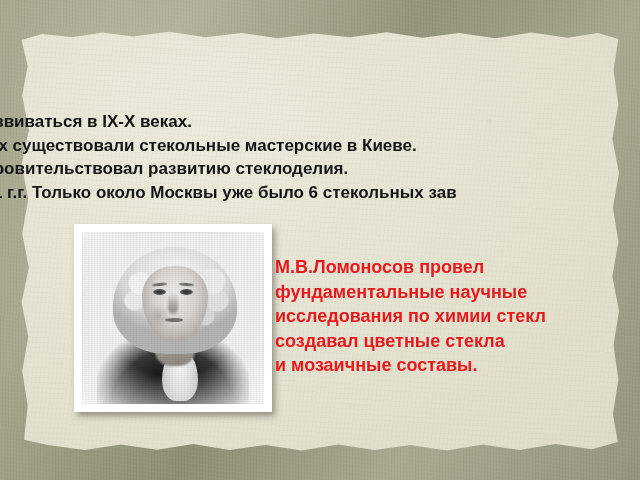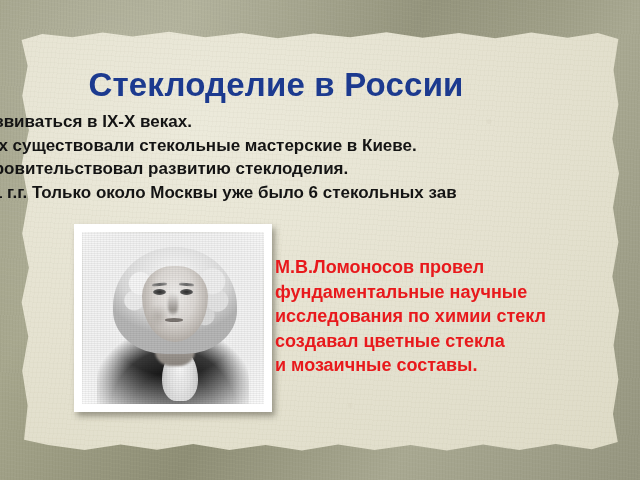--- a/index.html
+++ b/index.html
@@ -279,21 +279,20 @@
 <body>
 
 <div class="slide">
 
   <div class="paper-backing"></div>
 
   <div class="torn-page"></div>
 
   <div class="content">
 
-    <h1 class="slide-title">Стеклоделие в России</h1>
 
     <div class="body-text">
       <span class="line">ало развиваться в IX-X веках.</span>
       <span class="line">XI веках существовали стекольные мастерские в Киеве.</span>
       <span class="line">о I покровительствовал развитию стеклоделия.</span>
       <span class="line">41-1761 г.г. Только около Москвы уже было 6 стекольных зав</span>
     </div>
 
     <div class="portrait-frame">
       <div class="portrait-inner">

